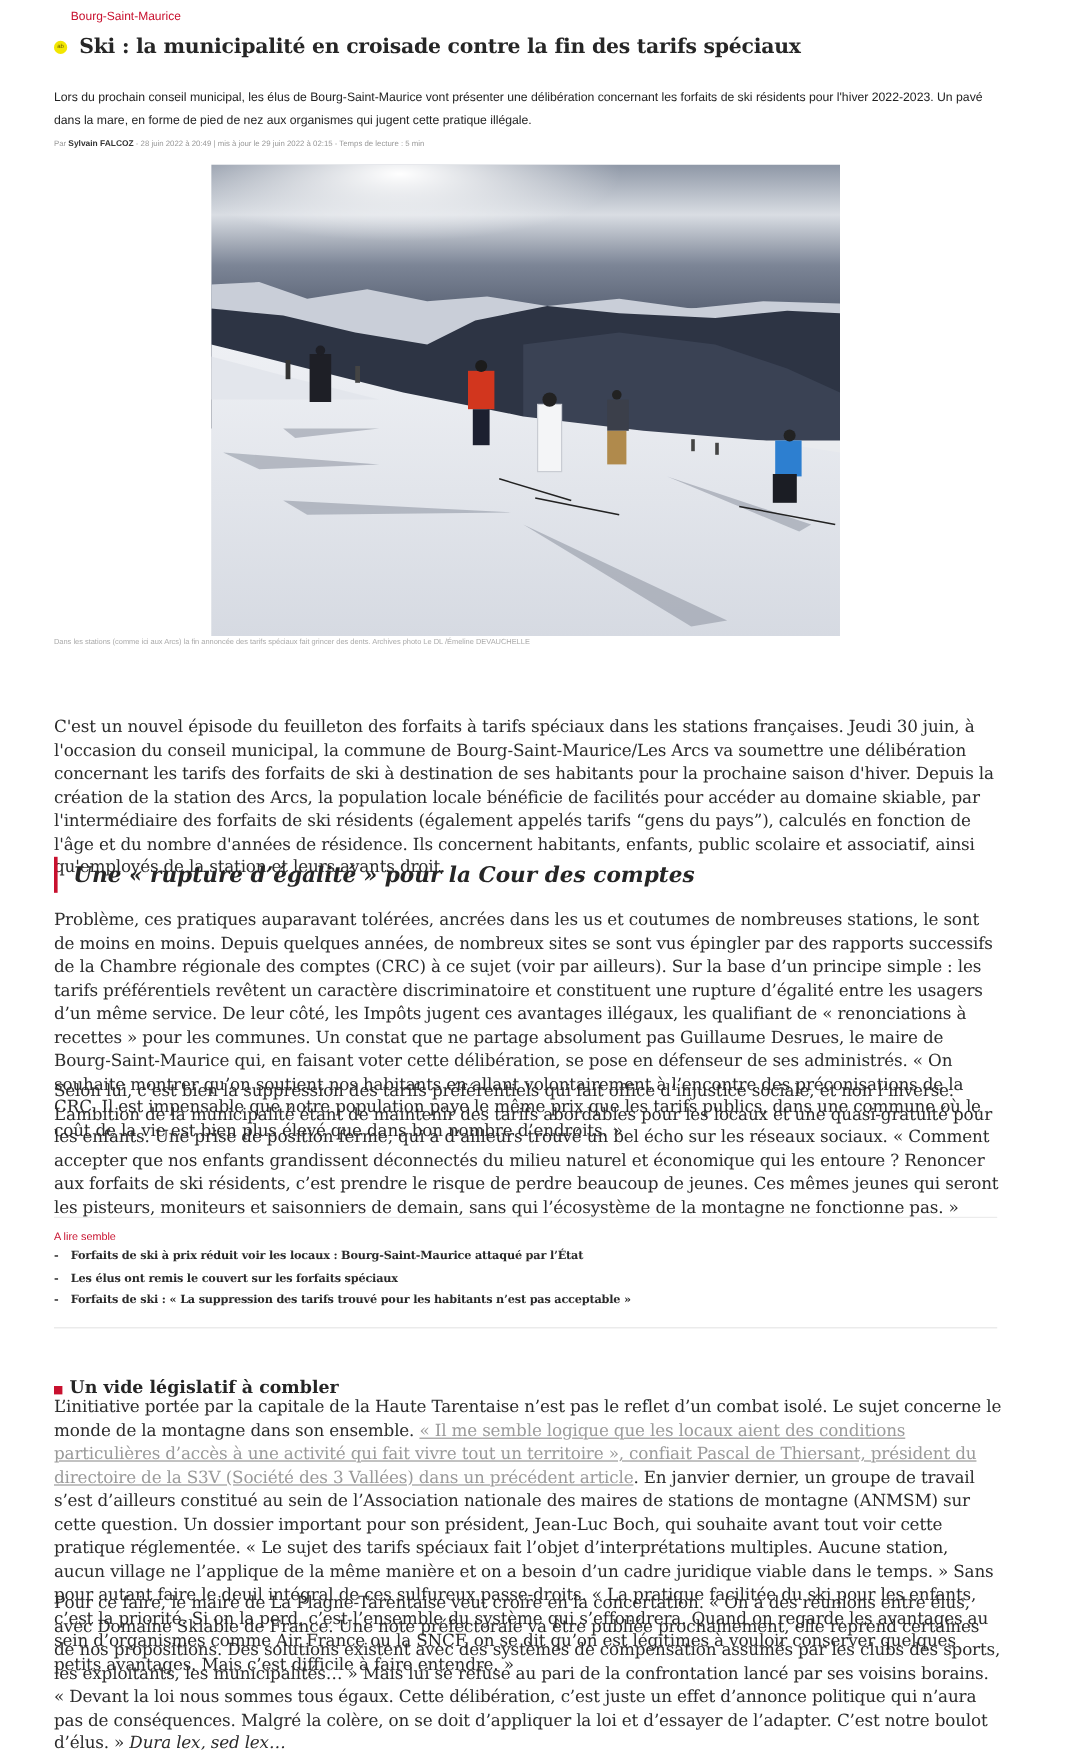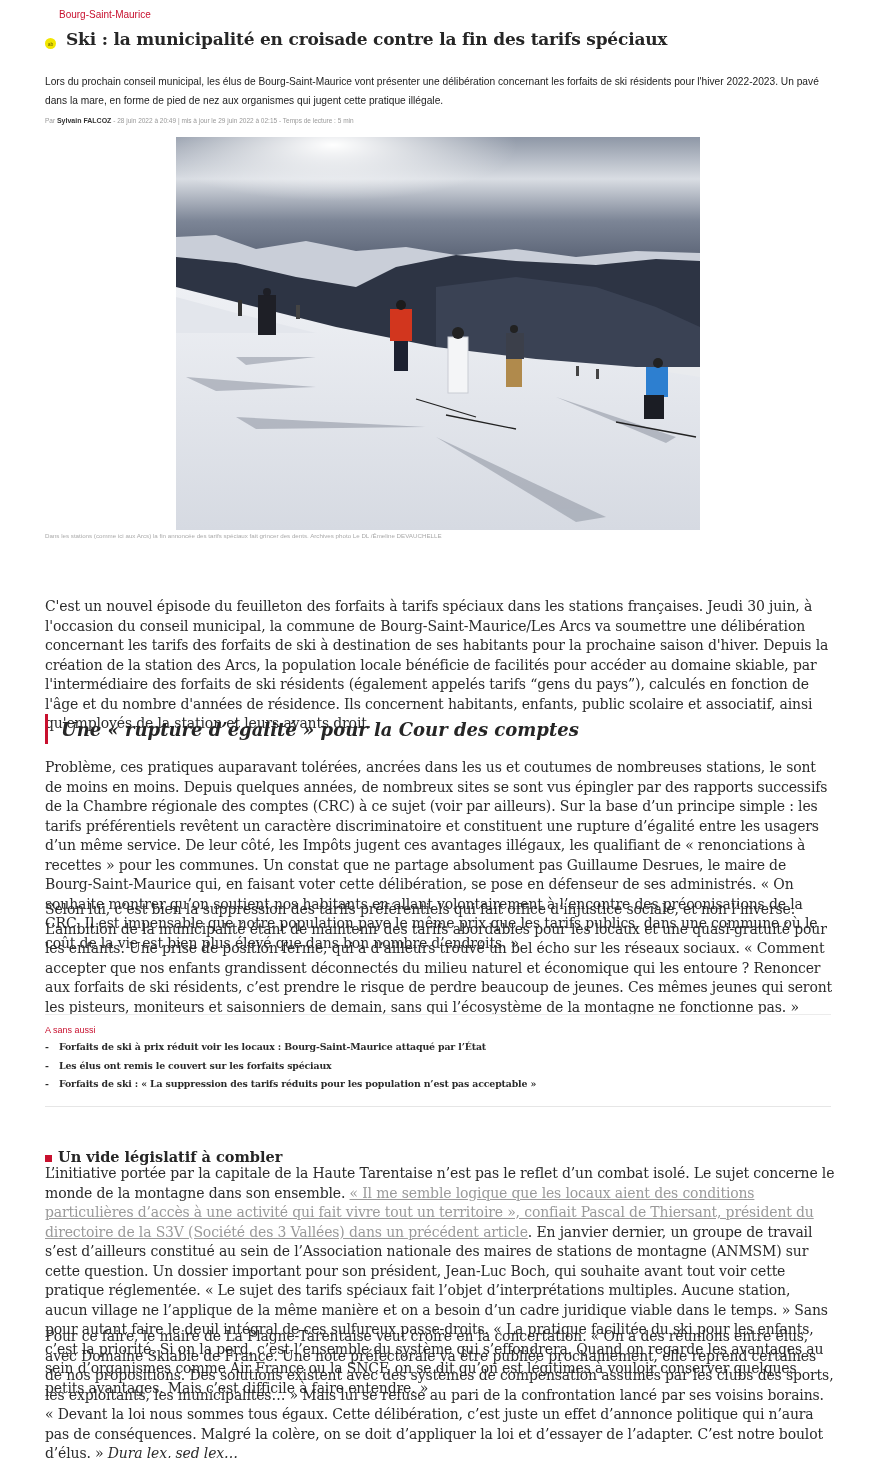--- a/index.html
+++ b/index.html
@@ -13,21 +13,21 @@
       color: #2a2a2a;
     }
 
     .kicker {
       position: absolute; left: 59px; top: 9px;
       font-family: "Liberation Sans", sans-serif;
       font-size: 10px; font-weight: normal; color: #c8102e;
     }
     .title-row {
       position: absolute; left: 45px; top: 29px;
-      display: flex; align-items: flex-end;
+      display: flex; align-items: center;
     }
     .abo-badge {
       width: 11px; height: 11px; border-radius: 50%;
       background: #f2e600; margin-right: 10px;
       display: flex; align-items: center; justify-content: center;
       font-family: "Liberation Sans", sans-serif; font-size: 5px; color: #6a5f00;
     }
     .title {
       font-family: "DejaVu Serif", serif;
       font-weight: bold; font-size: 17px; color: #262626;
@@ -177,32 +177,32 @@
 <div class="caption">Dans les stations (comme ici aux Arcs) la fin annoncée des tarifs spéciaux fait grincer des dents.  Archives photo Le DL /Émeline DEVAUCHELLE</div>
 
 <p class="p" style="top:597px;">C'est un nouvel épisode du feuilleton des forfaits à tarifs spéciaux dans les stations françaises. Jeudi 30 juin, à l'occasion du conseil municipal, la commune de Bourg-Saint-Maurice/Les Arcs va soumettre une délibération concernant les tarifs des forfaits de ski à destination de ses habitants pour la prochaine saison d'hiver. Depuis la création de la station des Arcs, la population locale bénéficie de facilités pour accéder au domaine skiable, par l'intermédiaire des forfaits de ski résidents (également appelés tarifs “gens du pays”), calculés en fonction de l'âge et du nombre d'années de résidence. Ils concernent habitants, enfants, public scolaire et associatif, ainsi qu'employés de la station et leurs ayants droit.</p>
 
 <h2 class="h2-italic">Une « rupture d’égalité » pour la Cour des comptes</h2>
 
 <p class="p" style="top:758px;">Problème, ces pratiques auparavant tolérées, ancrées dans les us et coutumes de nombreuses stations, le sont de moins en moins. Depuis quelques années, de nombreux sites se sont vus épingler par des rapports successifs de la Chambre régionale des comptes (CRC) à ce sujet (voir par ailleurs). Sur la base d’un principe simple : les tarifs préférentiels revêtent un caractère discriminatoire et constituent une rupture d’égalité entre les usagers d’un même service. De leur côté, les Impôts jugent ces avantages illégaux, les qualifiant de « renonciations à recettes » pour les communes. Un constat que ne partage absolument pas Guillaume Desrues, le maire de Bourg-Saint-Maurice qui, en faisant voter cette délibération, se pose en défenseur de ses administrés. « On souhaite montrer qu’on soutient nos habitants en allant volontairement à l’encontre des préconisations de la CRC. Il est impensable que notre population paye le même prix que les tarifs publics, dans une commune où le coût de la vie est bien plus élevé que dans bon nombre d’endroits. »</p>
 <p class="p" style="top:900px;">Selon lui, c’est bien la suppression des tarifs préférentiels qui fait office d’injustice sociale, et non l’inverse. L’ambition de la municipalité étant de maintenir des tarifs abordables pour les locaux et une quasi-gratuité pour les enfants. Une prise de position ferme, qui a d’ailleurs trouvé un bel écho sur les réseaux sociaux. « Comment accepter que nos enfants grandissent déconnectés du milieu naturel et économique qui les entoure ? Renoncer aux forfaits de ski résidents, c’est prendre le risque de perdre beaucoup de jeunes. Ces mêmes jeunes qui seront les pisteurs, moniteurs et saisonniers de demain, sans qui l’écosystème de la montagne ne fonctionne pas. »</p>
 
 <div class="also">
-  <div class="also-label">A sans aussi</div>
+  <div class="also-label">A lire semble</div>
   <div class="also-item">
     <span class="dash">-</span>
     <span>Forfaits de ski à prix réduit voir les locaux : Bourg-Saint-Maurice attaqué par l’État</span>
   </div>
   <div class="also-item">
     <span class="dash">-</span>
     <span>Les élus ont remis le couvert sur les forfaits spéciaux</span>
   </div>
   <div class="also-item">
     <span class="dash">-</span>
-    <span>Forfaits de ski : « La suppression des tarifs réduits pour les population n’est pas acceptable »</span>
+    <span>Forfaits de ski : « La suppression des tarifs trouvé pour les habitants n’est pas acceptable »</span>
   </div>
 </div>
 
 <h2 class="h2-square">
   <span class="sq"></span>
   <span>Un vide législatif à combler</span>
 </h2>
 
 <p class="p" style="top:1164px;">
   <span>L’initiative portée par la capitale de la Haute Tarentaise n’est pas le reflet d’un combat isolé. Le sujet concerne le monde de la montagne dans son ensemble. </span><a>« Il me semble logique que les locaux aient des conditions particulières d’accès à une activité qui fait vivre tout un territoire », confiait Pascal de Thiersant, président du directoire de la S3V (Société des 3 Vallées) dans un précédent article</a><span>. En janvier dernier, un groupe de travail s’est d’ailleurs constitué au sein de l’Association nationale des maires de stations de montagne (ANMSM) sur cette question. Un dossier important pour son président, Jean-Luc Boch, qui souhaite avant tout voir cette pratique réglementée. « Le sujet des tarifs spéciaux fait l’objet d’interprétations multiples. Aucune station, aucun village ne l’applique de la même manière et on a besoin d’un cadre juridique viable dans le temps. » Sans pour autant faire le deuil intégral de ces sulfureux passe-droits. « La pratique facilitée du ski pour les enfants, c’est la priorité. Si on la perd, c’est l’ensemble du système qui s’effondrera. Quand on regarde les avantages au sein d’organismes comme Air France ou la SNCF, on se dit qu’on est légitimes à vouloir conserver quelques petits avantages. Mais c’est difficile à faire entendre. »</span>

